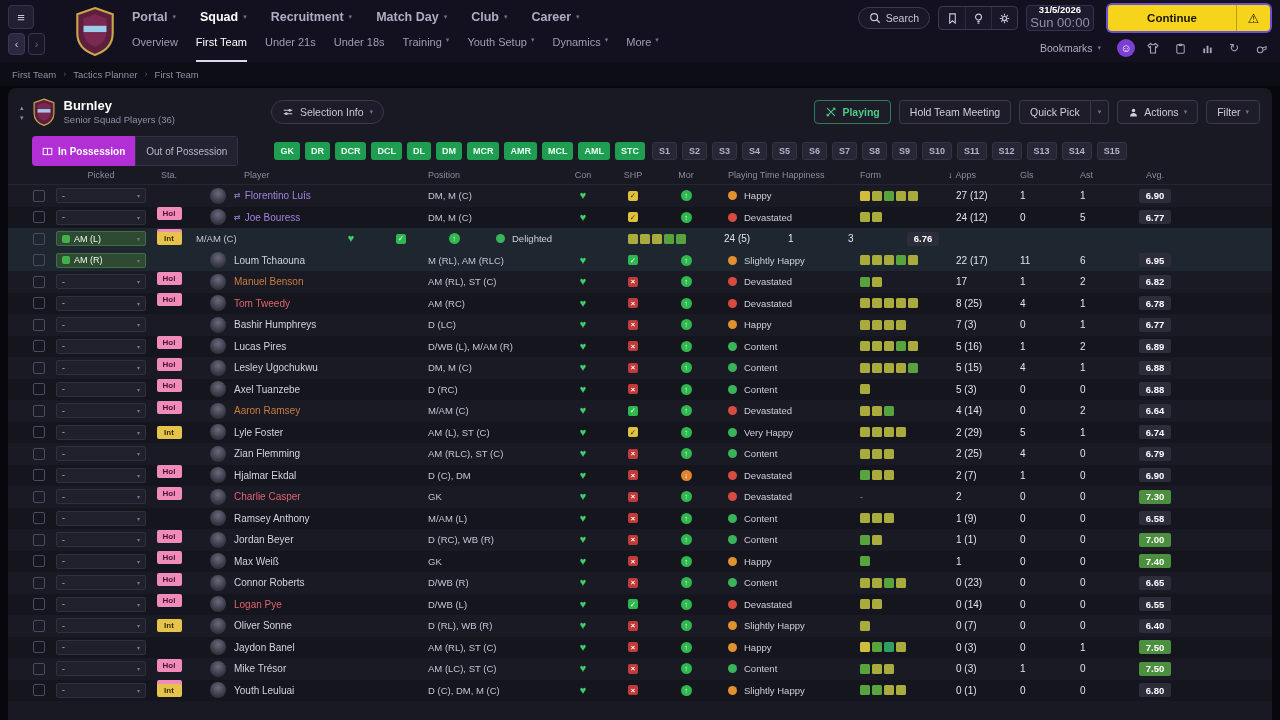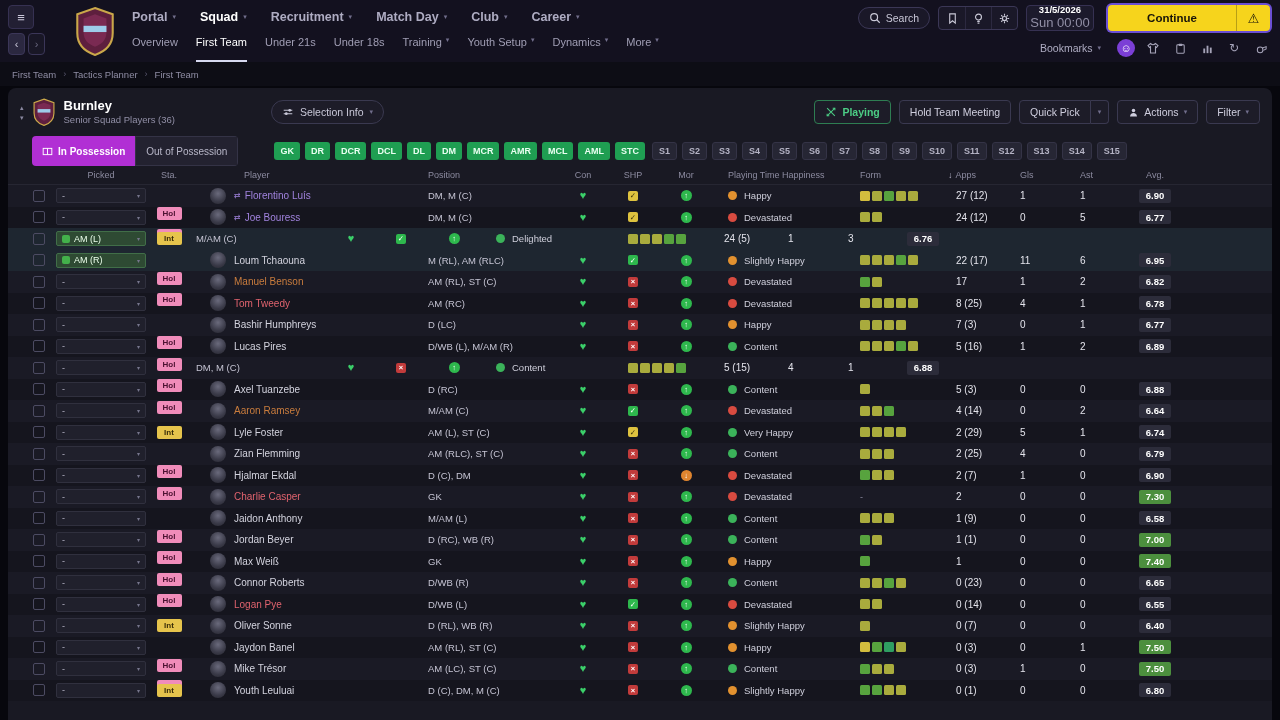--- a/index.html
+++ b/index.html
@@ -848,20 +848,26 @@
           </div>
           <div class="cell col-picked">
             <span class="dd">
               <span>-</span>
               <span class="ddcar">▾</span>
             </span>
           </div>
           <div class="cell col-sta">
             <span class="badge hol">Hol</span>
           </div>
+          <div class="cell col-player">
+            <span class="photo"></span>
+            <span class="pname" style="color: rgb(211, 211, 222);">
+              <span>Lesley Ugochukwu</span>
+            </span>
+          </div>
           <div class="cell col-pos">
             <span class="postxt">DM, M (C)</span>
           </div>
           <div class="cell col-con">
             <span class="heart">♥</span>
           </div>
           <div class="cell col-shp">
             <span class="shpsq" style="background: rgb(194, 59, 59); color: rgb(255, 255, 255);">×</span>
           </div>
           <div class="cell col-mor">
@@ -1211,21 +1217,21 @@
               <span>-</span>
               <span class="ddcar">▾</span>
             </span>
           </div>
           <div class="cell col-sta">
             <span class="badge hol">Hol</span>
           </div>
           <div class="cell col-player">
             <span class="photo"></span>
             <span class="pname" style="color: rgb(211, 211, 222);">
-              <span>Jaidon Anthony</span>
+              <span>Ramsey Anthony</span>
             </span>
           </div>
           <div class="cell col-pos">
             <span class="postxt">M/AM (L)</span>
           </div>
           <div class="cell col-con">
             <span class="heart">♥</span>
           </div>
           <div class="cell col-shp">
             <span class="shpsq" style="background: rgb(194, 59, 59); color: rgb(255, 255, 255);">×</span>

